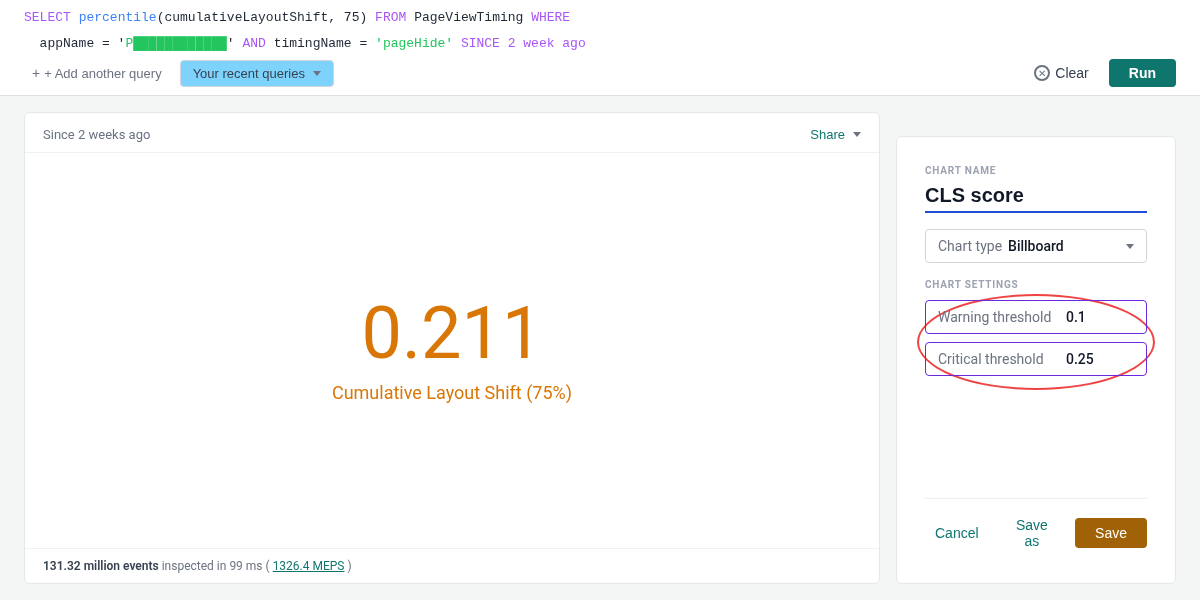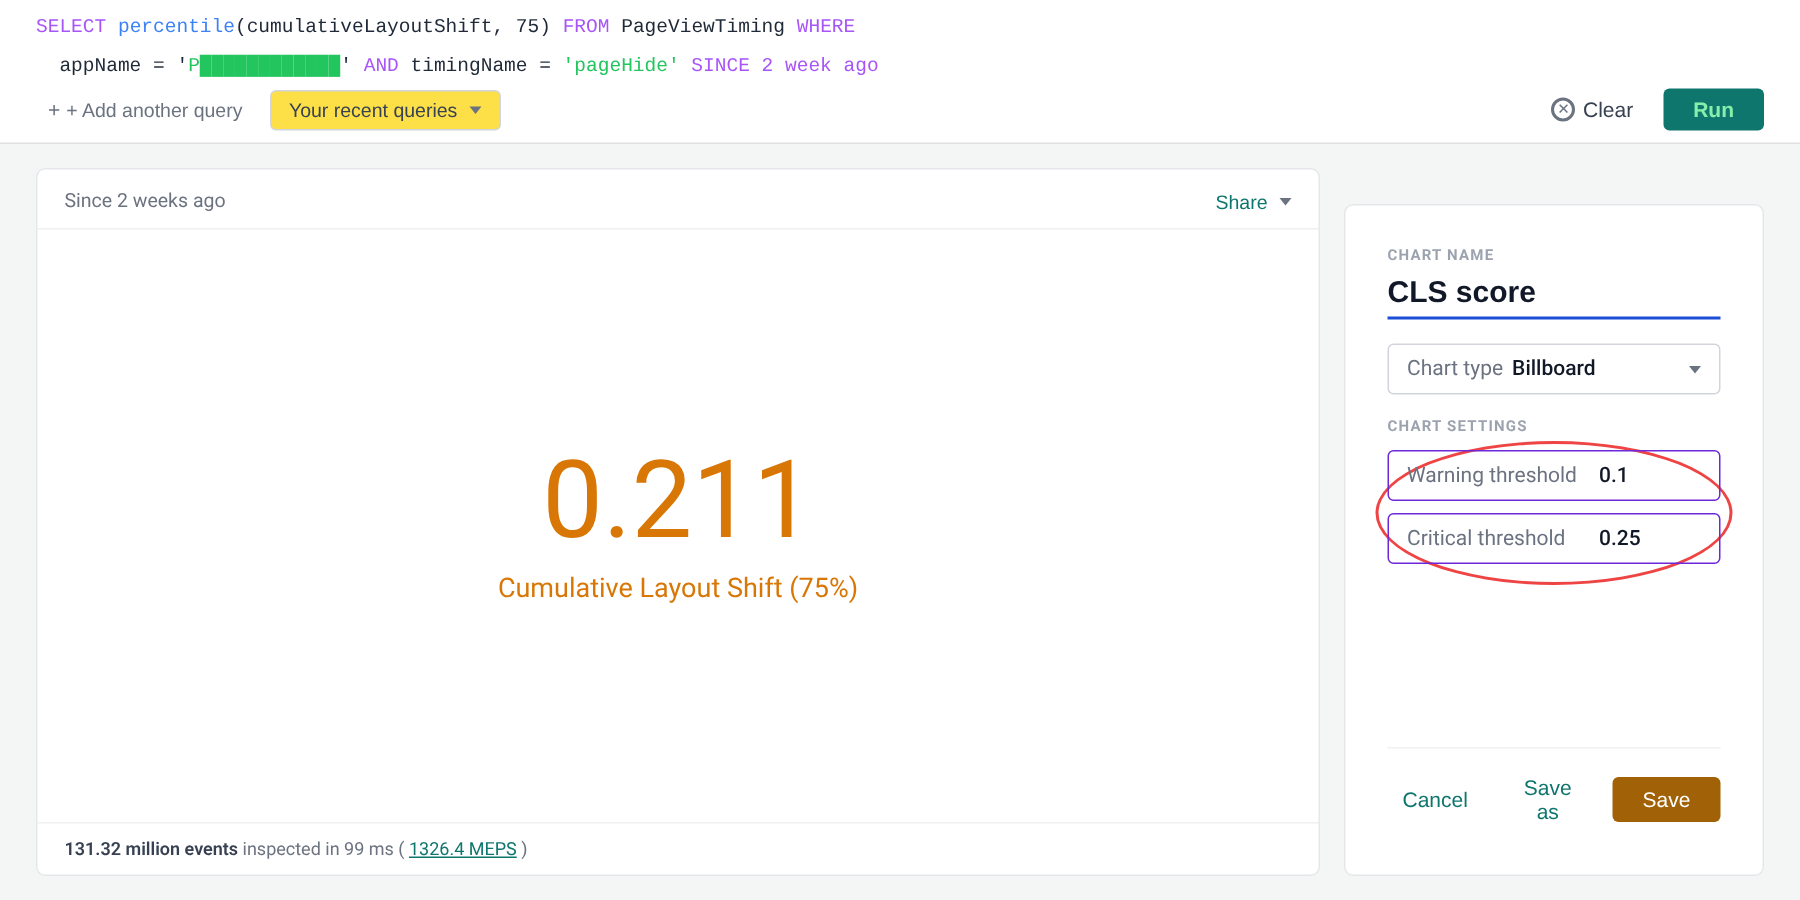--- a/index.html
+++ b/index.html
@@ -47,21 +47,21 @@
       font-size: 13px;
       background: none;
       border: none;
       cursor: pointer;
       padding: 4px 8px;
     }
     .recent-queries-btn {
       display: flex;
       align-items: center;
       gap: 4px;
-      background: #fde047;
+      background: #7dd3fc;
       border: 1px solid #d1d5db;
       border-radius: 4px;
       padding: 5px 12px;
       font-size: 13px;
       color: #374151;
       cursor: pointer;
     }
     .spacer { flex: 1; }
     .clear-btn {
       display: flex;
@@ -69,21 +69,21 @@
       gap: 5px;
       background: none;
       border: none;
       color: #374151;
       font-size: 14px;
       cursor: pointer;
       padding: 5px 10px;
     }
     .run-btn {
       background: #0f766e;
-      color: #86efac;
+      color: #ffffff;
       border: none;
       border-radius: 4px;
       padding: 6px 20px;
       font-size: 14px;
       font-weight: 600;
       cursor: pointer;
     }
 
     
     .main-content {

